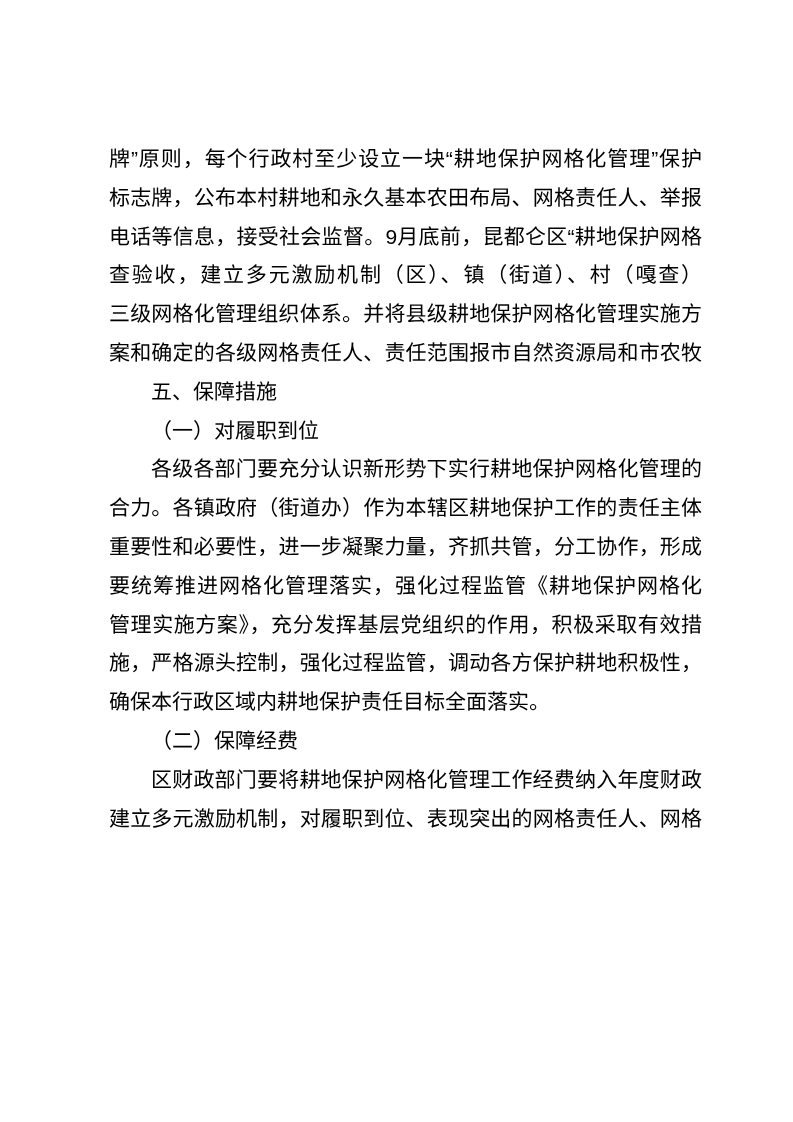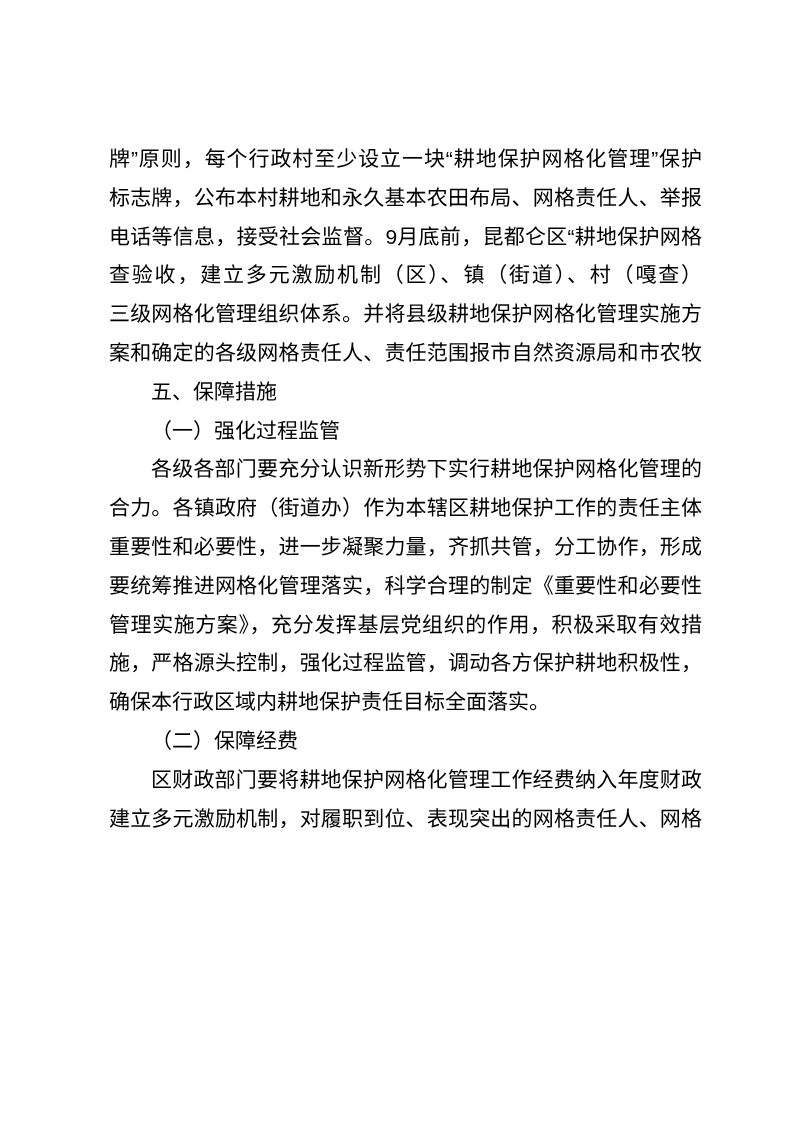--- a/index.html
+++ b/index.html
@@ -50,25 +50,25 @@
 <div class="page">
   <div class="text-block">
 
   <div class="line flush">牌”原则，每个行政村至少设立一块“耕地保护网格化管理”保护</div>
       <div class="line flush">标志牌，公布本村耕地和永久基本农田布局、网格责任人、举报</div>
       <div class="line flush">电话等信息，接受社会监督。9月底前，昆都仑区“耕地保护网格</div>
       <div class="line flush">查验收，建立多元激励机制（区）、镇（街道）、村（嘎查）</div>
       <div class="line flush">三级网格化管理组织体系。并将县级耕地保护网格化管理实施方</div>
       <div class="line flush">案和确定的各级网格责任人、责任范围报市自然资源局和市农牧</div>
       <div class="line indent">五、保障措施</div>
-      <div class="line indent">（一）强化过程监管</div>
+      <div class="line indent">（一）对履职到位</div>
       <div class="line indent flush">各级各部门要充分认识新形势下实行耕地保护网格化管理的</div>
       <div class="line flush">合力。各镇政府（街道办）作为本辖区耕地保护工作的责任主体</div>
       <div class="line flush">重要性和必要性，进一步凝聚力量，齐抓共管，分工协作，形成</div>
-      <div class="line flush">要统筹推进网格化管理落实，科学合理的制定《重要性和必要性</div>
+      <div class="line flush">要统筹推进网格化管理落实，强化过程监管《耕地保护网格化</div>
       <div class="line flush">管理实施方案》，充分发挥基层党组织的作用，积极采取有效措</div>
       <div class="line flush">施，严格源头控制，强化过程监管，调动各方保护耕地积极性，</div>
       <div class="line">确保本行政区域内耕地保护责任目标全面落实。</div>
       <div class="line indent">（二）保障经费</div>
       <div class="line indent flush">区财政部门要将耕地保护网格化管理工作经费纳入年度财政</div>
       <div class="line flush">建立多元激励机制，对履职到位、表现突出的网格责任人、网格</div>
     </div>
 </div>
 
 </body></html>

